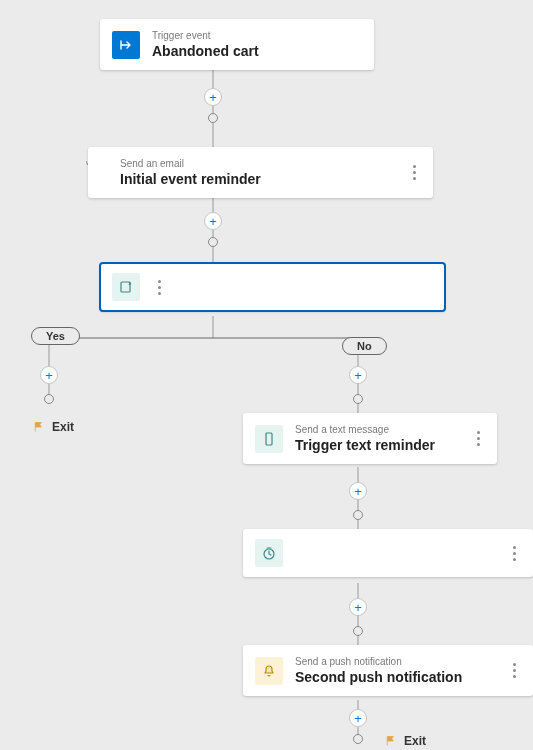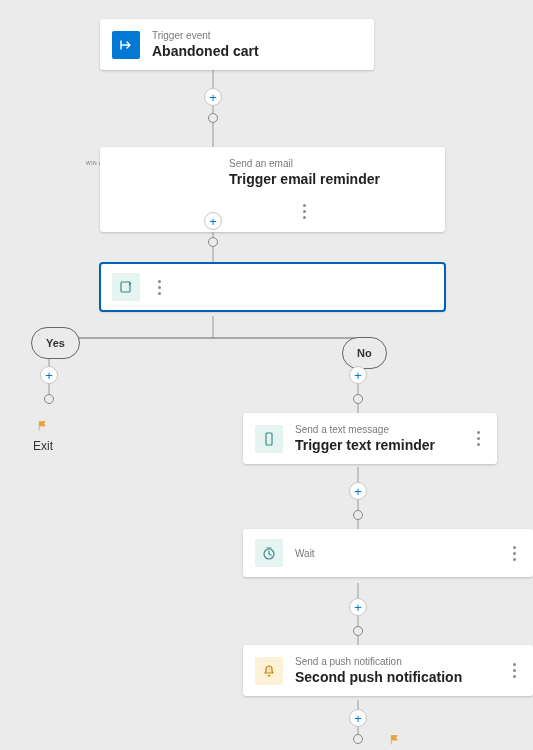--- a/index.html
+++ b/index.html
@@ -87,35 +87,34 @@
     border: 1.5px solid #888;
     border-radius: 50%;
     background: #ebebeb;
     z-index: 2;
   }
   .branch-label {
     position: absolute;
     background: #ebebeb;
     border: 1px solid #666;
     border-radius: 999px;
-    padding: 9px 14px;
+    padding: 2px 14px;
     font-size: 11px;
     font-weight: 600;
     color: #333;
     z-index: 2;
   }
   .exit {
     position: absolute;
     display: flex;
     align-items: center;
     gap: 7px;
     font-size: 12px;
-    font-weight: 400;
+    font-weight: 700;
     color: #333;
-    flex-direction: column;
   }
   .exit svg { width: 12px; height: 12px; }
   .tiny-label {
     position: absolute;
     font-size: 5px;
     letter-spacing: 0.5px;
     color: #777;
   }
 </style>
 </head>
@@ -143,24 +142,24 @@
     <div class="node-type">Trigger event</div>
     <div class="node-title">Abandoned cart</div>
   </div>
 </div>
 
 <div class="plus-btn" style="left:204px; top:88px;">+</div>
 <div class="end-circle" style="left:208px; top:113px;"></div>
 
 <div class="tiny-label" style="left:86px; top:160px;">WIN AN iPHONE (EMAIL)</div>
 
-<div class="node" style="left:76px; top:147px; width:345px; padding-left:76px;flex-direction:column;">
+<div class="node" style="left:64px; top:147px; width:345px; padding-left:32px;">
   <div class="node-text">
     <div class="node-type">Send an email</div>
-    <div class="node-title">Trigger email reminder</div>
+    <div class="node-title">Initial event reminder</div>
   </div>
   <div class="kebab">
       <span></span>
       <span></span>
       <span></span>
     </div>
 </div>
 
 <div class="plus-btn" style="left:204px; top:212px;">+</div>
 <div class="end-circle" style="left:208px; top:237px;"></div>
@@ -216,21 +215,20 @@
 <div class="end-circle" style="left:353px; top:510px;"></div>
 
 <div class="node" style="left:219px; top:529px; width:290px;">
   <div class="icon-box icon-teal-light">
     <svg width="16" height="16" viewBox="0 0 16 16" fill="none">
         <circle cx="8" cy="9" r="5" stroke="#3a8b86" stroke-width="1.2"></circle>
         <path d="M8 6v3l2 1M6 3l4 0" stroke="#3a8b86" stroke-width="1.2" stroke-linecap="round"></path>
       </svg>
   </div>
   <div class="node-text">
-    <div class="node-type">Wait</div>
   </div>
   <div class="kebab">
       <span></span>
       <span></span>
       <span></span>
     </div>
 </div>
 
 <div class="plus-btn" style="left:349px; top:598px;">+</div>
 <div class="end-circle" style="left:353px; top:626px;"></div>

